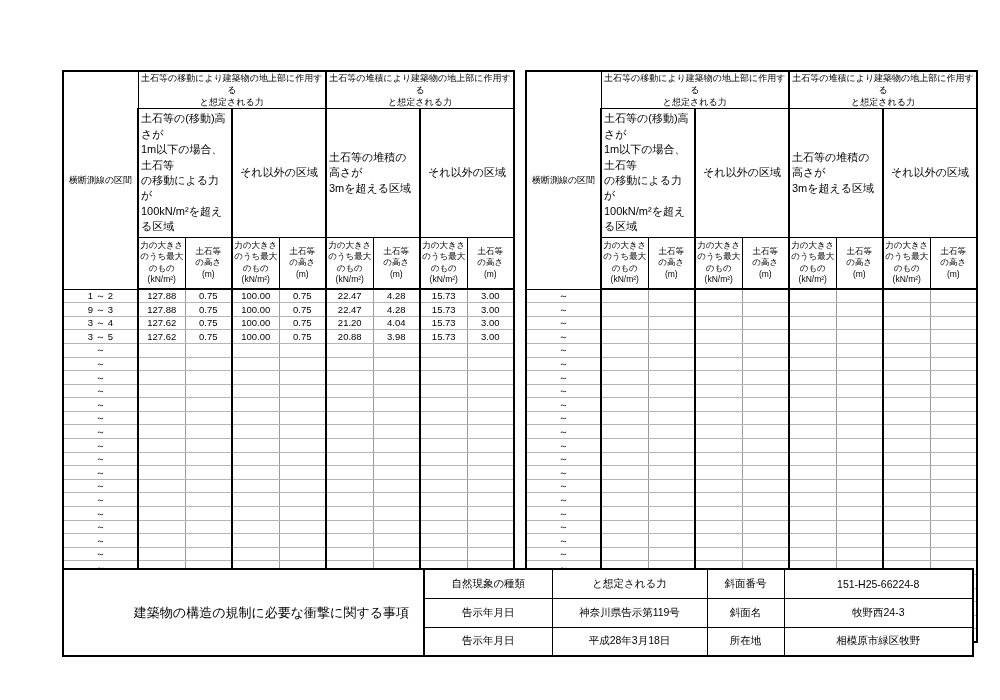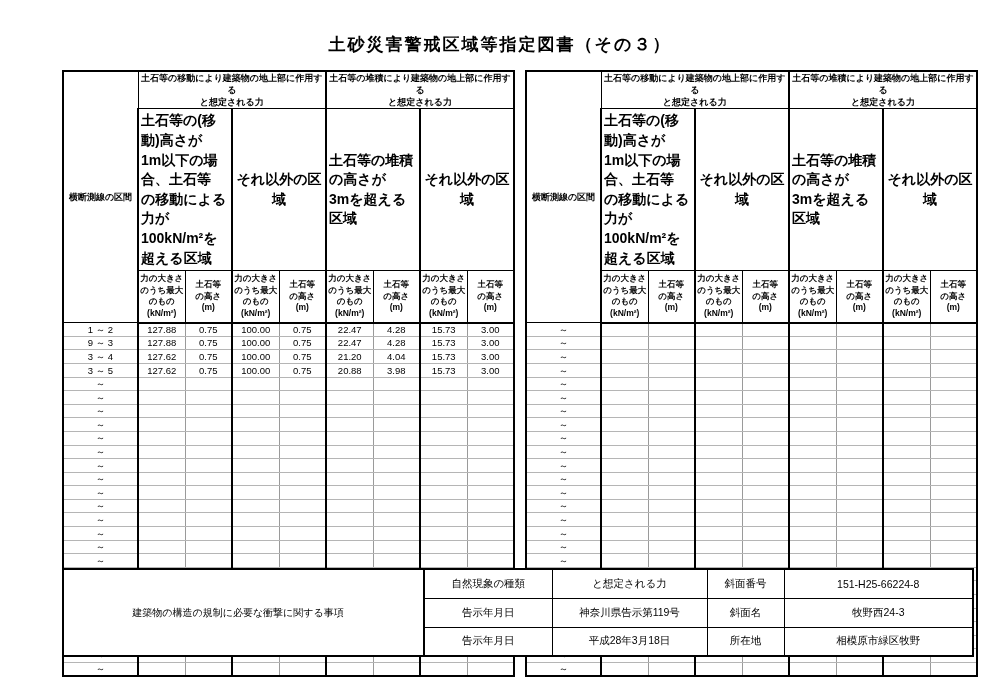--- a/index.html
+++ b/index.html
@@ -9,47 +9,46 @@
     font-family:"Liberation Sans","DejaVu Sans",sans-serif; color:#000;
     overflow:hidden;
   }
   .doc-title {
     position:absolute; top:33px; left:0; width:1000px;
     text-align:center; font-size:17px; letter-spacing:2px; font-weight:600;
   }
   .tables-wrap { position:absolute; top:70px; left:62px; display:flex; gap:10px; }
 
   table.main { border-collapse:collapse; table-layout:fixed; border:2px solid #000; background:#fff; }
-  table.main th { font-weight:bold; white-space:pre-line; border:1px solid #000; padding:0; vertical-align:middle;margin-left:28px; }
+  table.main th { font-weight:normal; white-space:pre-line; border:1px solid #000; padding:0; vertical-align:middle;margin-left:28px; }
   tr.h1 th { height:30px; font-size:9px; line-height:1.35; text-align:center; }
-  tr.h2 th { height:56px; font-size:14px; line-height:1.4; text-align:center; }
+  tr.h2 th { height:56px; font-size:11px; line-height:1.4; text-align:center; }
   tr.h2 th.zone-left { text-align:left; padding:2px 2px; }
   tr.h3 th { height:52px; font-size:8.5px; line-height:1.35; text-align:center; border-bottom:2px solid #000; }
   th.sec-h { font-size:9px; }
   .tl { border-left:2px solid #000 !important; }
 
   table.main tbody td {
     height:13.6px; font-size:9.5px; line-height:1; text-align:center; vertical-align:middle;
     border-top:1px solid #b5b5b5; border-bottom:1px solid #b5b5b5; border-left:1px solid #9a9a9a;
     padding:0; overflow:hidden;
   }
   table.main tbody td.thickl { border-left:2px solid #000; }
   table.main tbody td.sec { font-size:9.5px;margin-left:35px; }
 
   .bottom-wrap { position:absolute; top:568px; left:62px; }
   table.info { border-collapse:collapse; table-layout:fixed; width:910px; border:2px solid #000; background:#fff; }
   table.info td { border:1px solid #000; height:29px; text-align:center; font-size:10.5px; vertical-align:middle; padding:0 14px;margin-top:22px; }
-  table.info td.note-cell { border-right:2px solid #000; text-align:center; padding-left:3px; font-size:10px;border-radius:19px; }
+  table.info td.note-cell { border-right:2px solid #000; text-align:right; padding-left:3px; font-size:13px;border-radius:19px; }
 </style>
 </head>
 <body>
 
 <div class="page">
 
-  <div class="doc-title">土砂災害警戒区域等指定図書（その３）</div>
 
   <div class="tables-wrap">
 
     <table class="main">
       <colgroup>
         <col style="width:75px">
         <col style="width:47px">
           <col style="width:47px">
           <col style="width:47px">
           <col style="width:47px">

